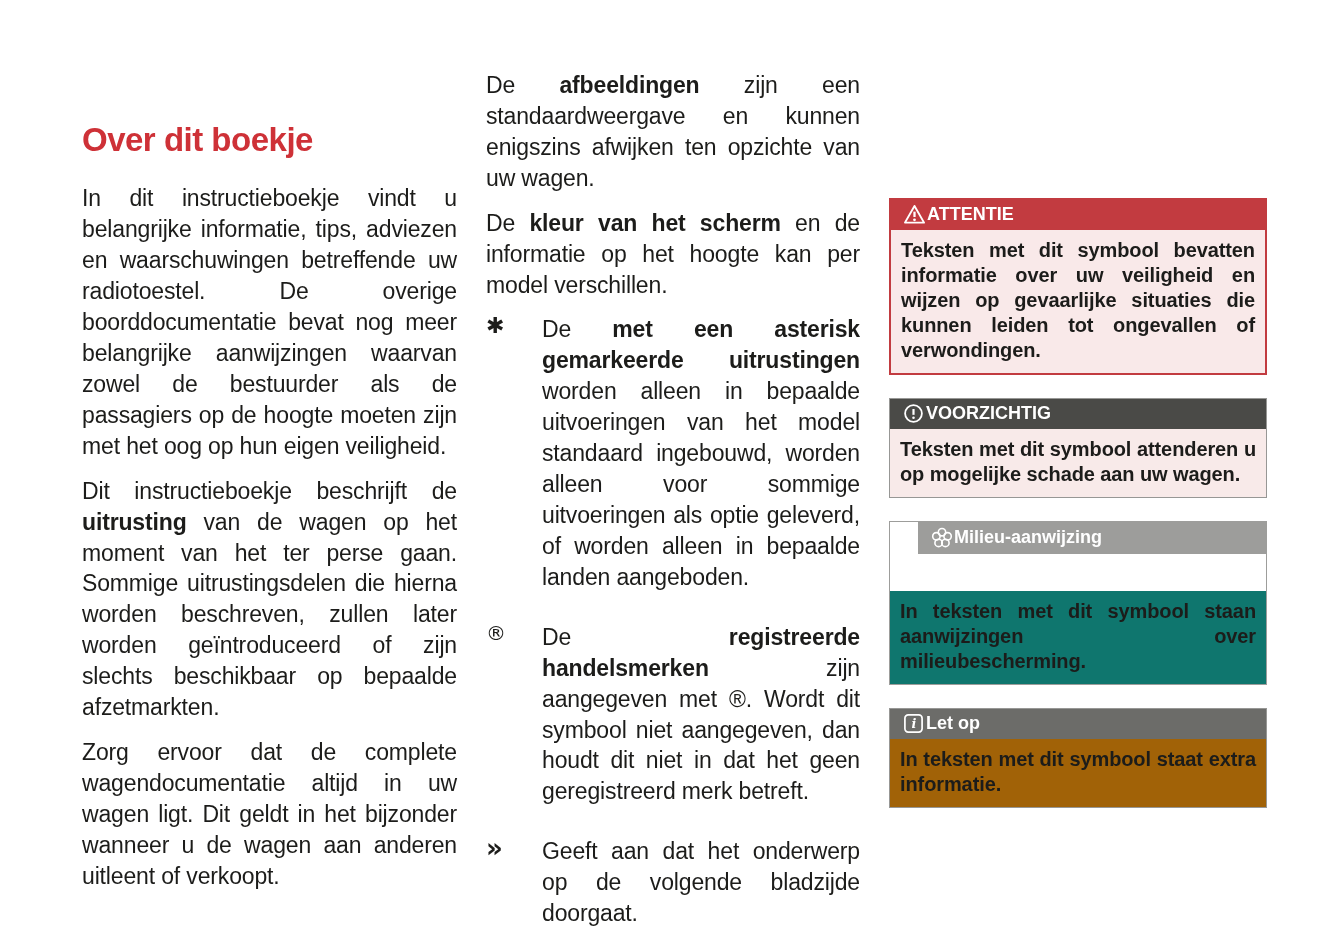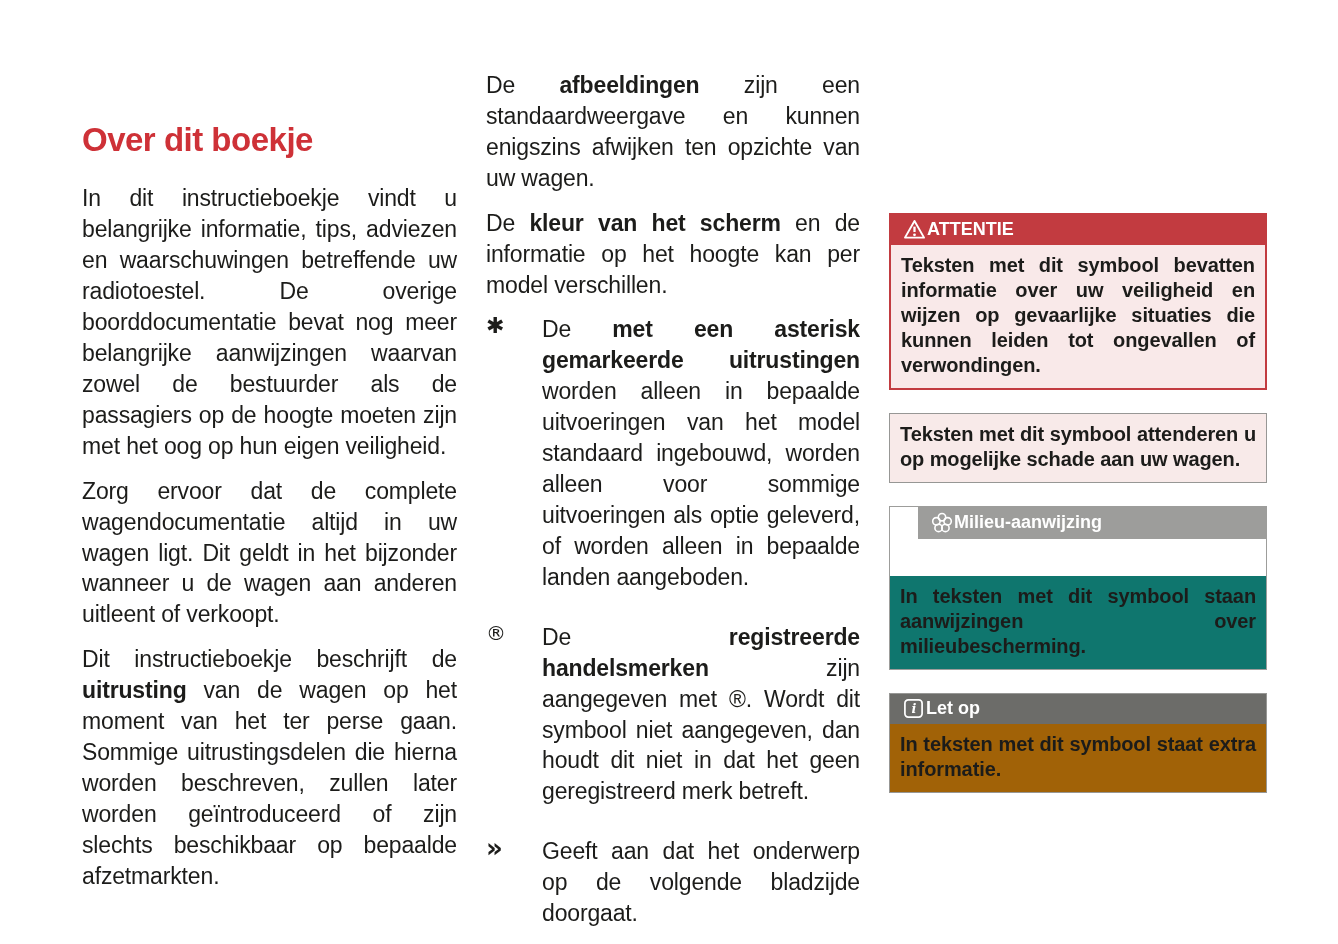--- a/index.html
+++ b/index.html
@@ -60,22 +60,22 @@
 </style>
 </head>
 <body>
 
 <div class="page">
   <div class="columns">
 
     <section class="col col-left">
       <h1 class="title" style="color: rgb(206, 49, 55);">Over dit boekje</h1>
       <p class="body-text"><span>In dit instructieboekje vindt u belangrijke informatie, tips, adviezen en waarschuwingen betreffende uw radiotoestel. De overige boorddocumentatie bevat nog meer belangrijke aanwijzingen waarvan zowel de bestuurder als de passagiers op de hoogte moeten zijn met het oog op hun eigen veiligheid.</span></p>
+      <p class="body-text"><span>Dit instructieboekje beschrijft de </span><b>uitrusting</b><span> van de wagen op het moment van het ter perse gaan. Sommige uitrustingsdelen die hierna worden beschreven, zullen later worden geïntroduceerd of zijn slechts beschikbaar op bepaalde afzetmarkten.</span></p>
       <p class="body-text"><span>Zorg ervoor dat de complete wagendocumentatie altijd in uw wagen ligt. Dit geldt in het bijzonder wanneer u de wagen aan anderen uitleent of verkoopt.</span></p>
-      <p class="body-text"><span>Dit instructieboekje beschrijft de </span><b>uitrusting</b><span> van de wagen op het moment van het ter perse gaan. Sommige uitrustingsdelen die hierna worden beschreven, zullen later worden geïntroduceerd of zijn slechts beschikbaar op bepaalde afzetmarkten.</span></p>
     </section>
 
     <section class="col col-middle">
       <p class="body-text"><span>De </span><b>afbeeldingen</b><span> zijn een standaardweergave en kunnen enigszins afwijken ten opzichte van uw wagen.</span></p>
       <p class="body-text"><span>De </span><b>kleur van het scherm</b><span> en de informatie op het hoogte kan per model verschillen.</span></p>
 
       <div class="sym-item">
         <span class="sym sym-asterisk">✱</span>
         <p class="body-text sym-text"><span>De </span><b>met een asterisk gemarkeerde uitrustingen</b><span> worden alleen in bepaalde uitvoeringen van het model standaard ingebouwd, worden alleen voor sommige uitvoeringen als optie geleverd, of worden alleen in bepaalde landen aangeboden.</span></p>
       </div>
@@ -103,20 +103,30 @@
             </svg>
           </span>
           <span class="c-title">ATTENTIE</span>
         </div>
         <div class="callout-body" style="background-color: rgb(249, 233, 233);">
           <p>Teksten met dit symbool bevatten informatie over uw veiligheid en wijzen op gevaarlijke situaties die kunnen leiden tot ongevallen of verwondingen.</p>
         </div>
       </div>
 
       <div class="callout" style="border-color: rgb(151, 151, 149);">
+        <div class="callout-header" style="background-color: rgb(74, 74, 71);">
+          <span class="c-icon">
+            <svg viewBox="0 0 22 22" width="21" height="21" aria-hidden="true">
+              <circle cx="11" cy="11" r="8.8" fill="none" stroke="#ffffff" stroke-width="1.9"></circle>
+              <line x1="11" y1="6.3" x2="11" y2="12.4" stroke="#ffffff" stroke-width="2.3"></line>
+              <circle cx="11" cy="15.4" r="1.35" fill="#ffffff"></circle>
+            </svg>
+          </span>
+          <span class="c-title">VOORZICHTIG</span>
+        </div>
         <div class="callout-body" style="background-color: rgb(248, 234, 233);">
           <p>Teksten met dit symbool attenderen u op mogelijke schade aan uw wagen.</p>
         </div>
       </div>
 
       <div class="callout" style="border-color: rgb(157, 157, 155);">
         <div class="callout-header" style="background-color: rgb(157, 157, 155); margin-left: 28px;">
           <span class="c-icon">
             <svg viewBox="0 0 24 24" width="24" height="24" aria-hidden="true">
               <circle cx="12" cy="6.2" r="3.7" fill="none" stroke="#ffffff" stroke-width="1.6"></circle>

